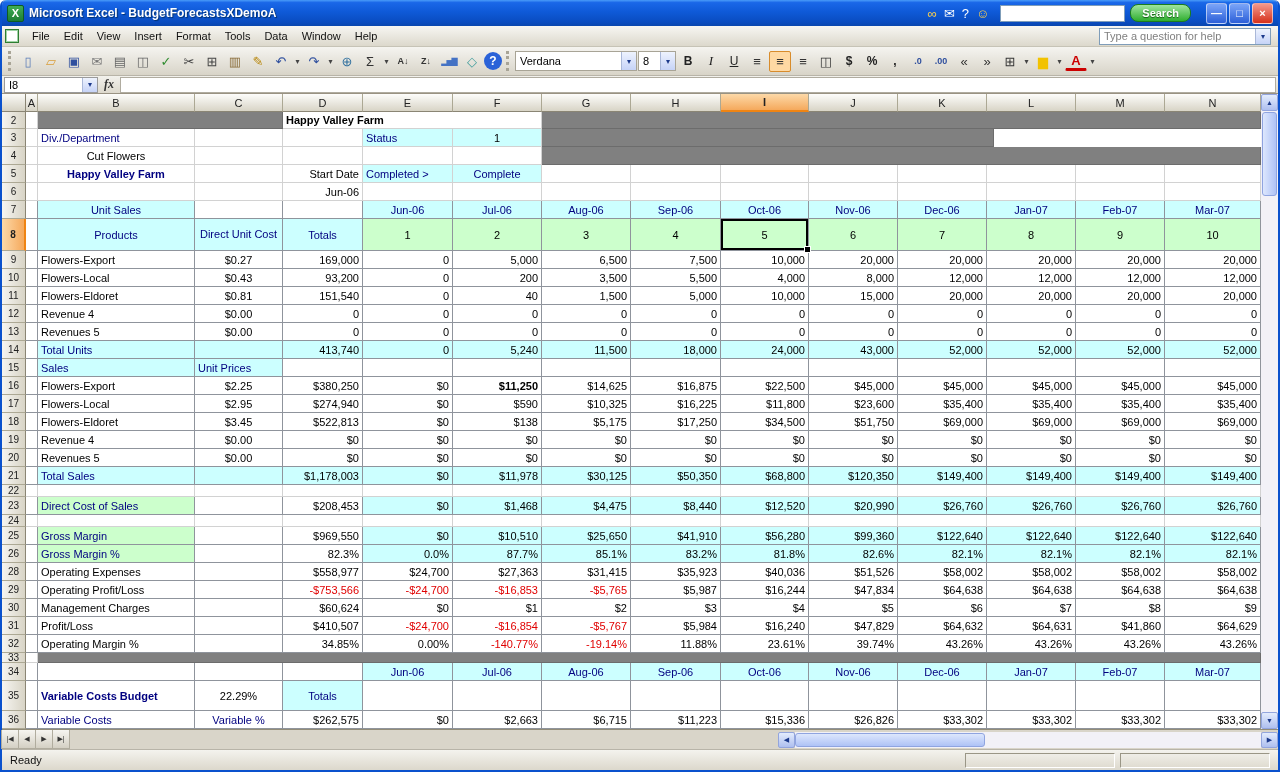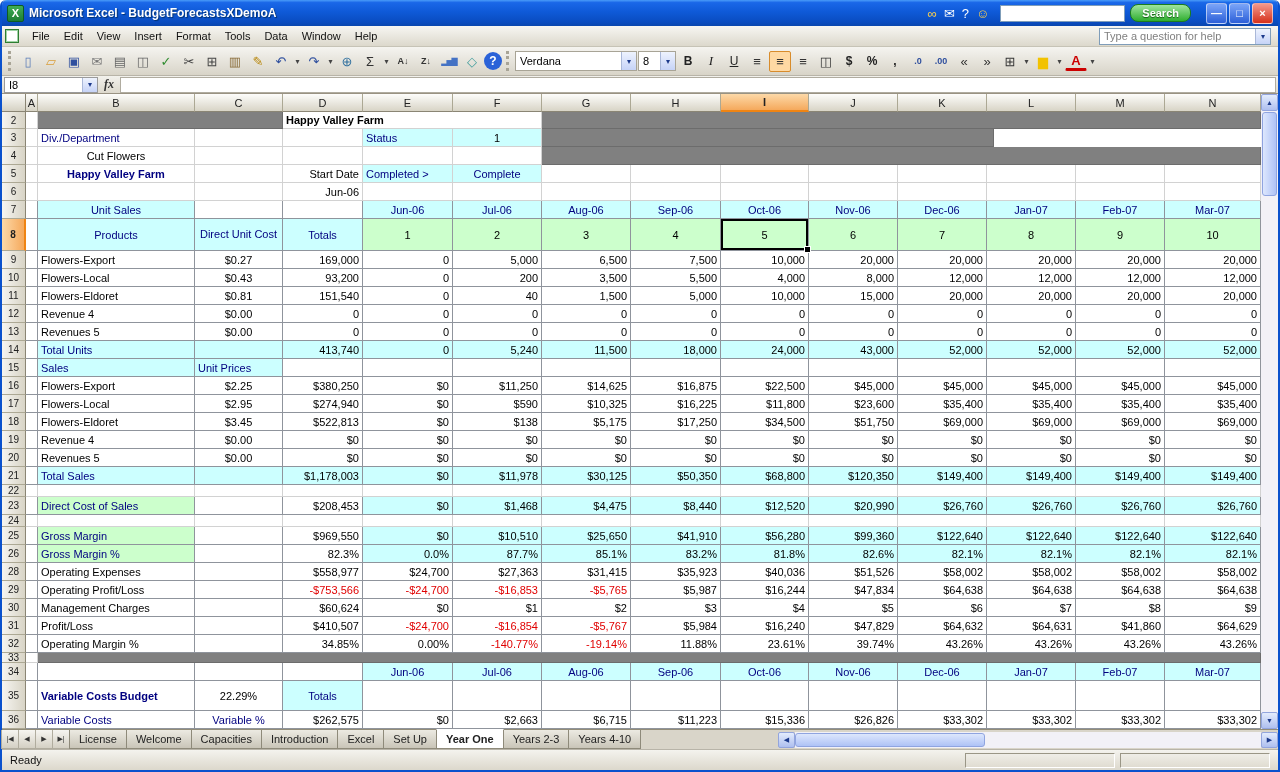--- a/index.html
+++ b/index.html
@@ -436,21 +436,21 @@
             <div class="cell" style="width: 89px;"></div>
             <div class="cell" style="width: 96px;"></div>
           </div>
           <div class="grow bd" style="height: 18px;">
             <div class="gut">16</div>
             <div class="cell" style="width: 12px;"></div>
             <div class="cell" style="width: 157px;">Flowers-Export</div>
             <div class="cell ctr" style="width: 88px;">$2.25</div>
             <div class="cell r" style="width: 80px;">$380,250</div>
             <div class="cell r" style="width: 90px;">$0</div>
-            <div class="cell r" style="width: 89px;">$11,250</div>
+            <div class="cell r" style="width: 89px; font-weight: bold;">$11,250</div>
             <div class="cell r" style="width: 89px;">$14,625</div>
             <div class="cell r" style="width: 90px;">$16,875</div>
             <div class="cell r" style="width: 88px;">$22,500</div>
             <div class="cell r" style="width: 89px;">$45,000</div>
             <div class="cell r" style="width: 89px;">$45,000</div>
             <div class="cell r" style="width: 89px;">$45,000</div>
             <div class="cell r" style="width: 89px;">$45,000</div>
             <div class="cell r" style="width: 96px;">$45,000</div>
           </div>
           <div class="grow bd" style="height: 18px;">
@@ -775,31 +775,20 @@
     </div>
   </div>
 
   <div class="tabbar">
     <span class="tabnav">
         <span class="nb">|◀</span>
         <span class="nb">◀</span>
         <span class="nb">▶</span>
         <span class="nb">▶|</span>
       </span>
-    <span class="tabs">
-        <span class="tab">License</span>
-        <span class="tab">Welcome</span>
-        <span class="tab">Capacities</span>
-        <span class="tab">Introduction</span>
-        <span class="tab">Excel</span>
-        <span class="tab">Set Up</span>
-        <span class="tab active">Year One</span>
-        <span class="tab">Years 2-3</span>
-        <span class="tab">Years 4-10</span>
-      </span>
     <span class="hscroll">
       <span class="sbtn h">◀</span>
       <span class="htrack">
         <span class="hthumb"></span>
       </span>
       <span class="sbtn h">▶</span>
     </span>
   </div>
 
   <div class="statusbar">

